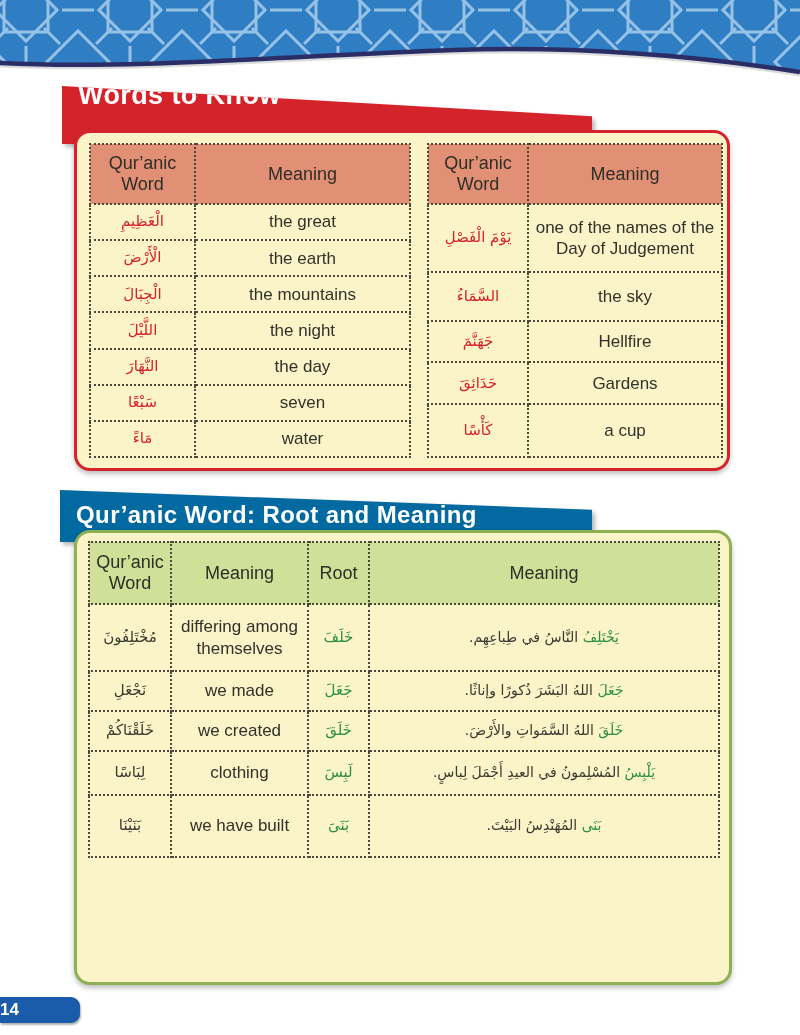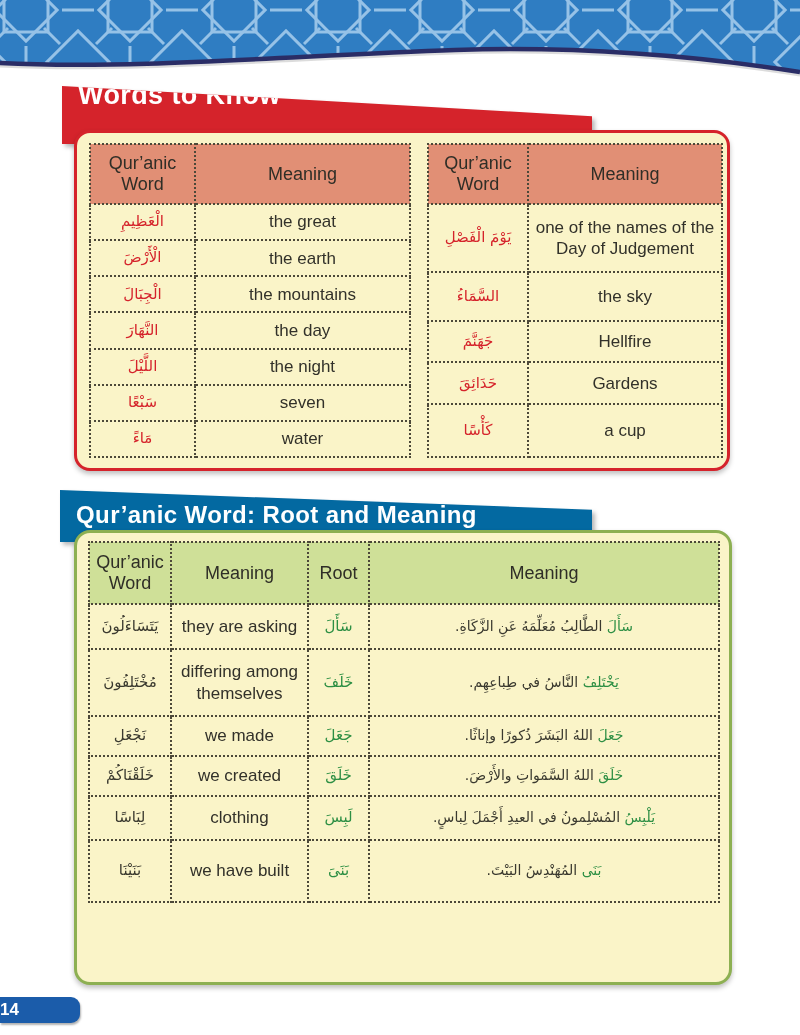--- a/index.html
+++ b/index.html
@@ -120,26 +120,26 @@
       </tr>
       <tr style="height:36px">
         <td class="ar ar-red" dir="rtl">الْأَرْضَ</td>
         <td class="en">the earth</td>
       </tr>
       <tr style="height:36px">
         <td class="ar ar-red" dir="rtl">الْجِبَالَ</td>
         <td class="en">the mountains</td>
       </tr>
       <tr style="height:36px">
+        <td class="ar ar-red" dir="rtl">اللَّيْلَ</td>
+        <td class="en">the night</td>
+      </tr>
+      <tr style="height:36px">
         <td class="ar ar-red" dir="rtl">النَّهَارَ</td>
         <td class="en">the day</td>
-      </tr>
-      <tr style="height:36px">
-        <td class="ar ar-red" dir="rtl">اللَّيْلَ</td>
-        <td class="en">the night</td>
       </tr>
       <tr style="height:36px">
         <td class="ar ar-red" dir="rtl">سَبْعًا</td>
         <td class="en">seven</td>
       </tr>
       <tr style="height:36px">
         <td class="ar ar-red" dir="rtl">مَاءً</td>
         <td class="en">water</td>
       </tr>
     </tbody>
@@ -197,29 +197,20 @@
     </colgroup>
     <thead>
       <tr style="height:62px">
         <th>Qur’anic Word</th>
         <th>Meaning</th>
         <th>Root</th>
         <th>Meaning</th>
       </tr>
     </thead>
     <tbody>
-      <tr style="height:45px">
-        <td class="ar ar-dark" dir="rtl">يَتَسَاءَلُونَ</td>
-        <td class="en">they are asking</td>
-        <td class="ar ar-green" dir="rtl">سَأَلَ</td>
-        <td class="ex" dir="rtl">
-          <span class="g">سَأَلَ</span>
-          <span class="d">الطَّالِبُ مُعَلِّمَهُ عَنِ الزَّكَاةِ.</span>
-        </td>
-      </tr>
       <tr style="height:67px">
         <td class="ar ar-dark" dir="rtl">مُخْتَلِفُونَ</td>
         <td class="en">differing among themselves</td>
         <td class="ar ar-green" dir="rtl">خَلَفَ</td>
         <td class="ex" dir="rtl">
           <span class="g">يَخْتَلِفُ</span>
           <span class="d">النَّاسُ في طِباعِهِم.</span>
         </td>
       </tr>
       <tr style="height:40px">

